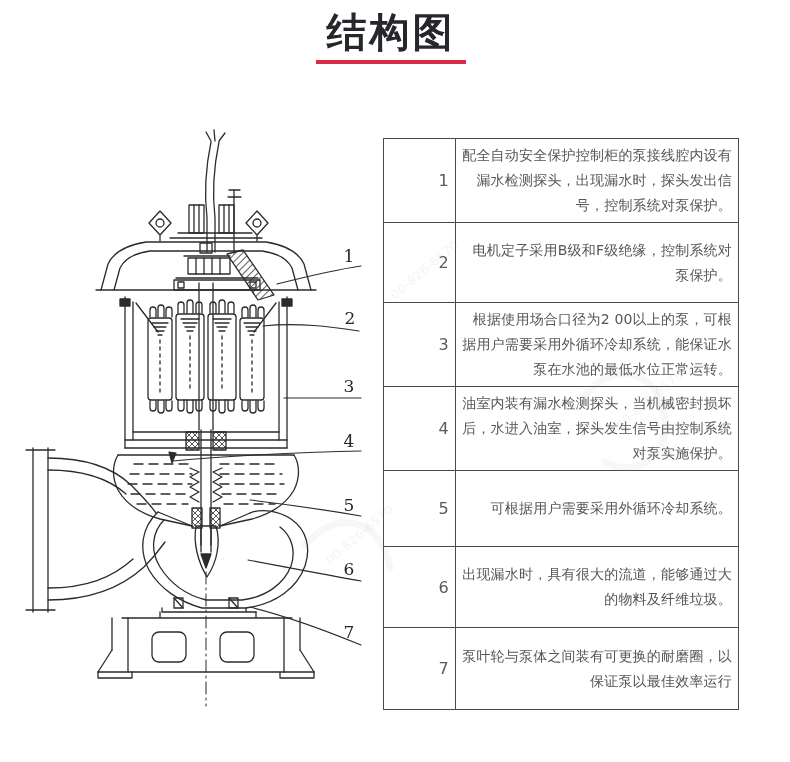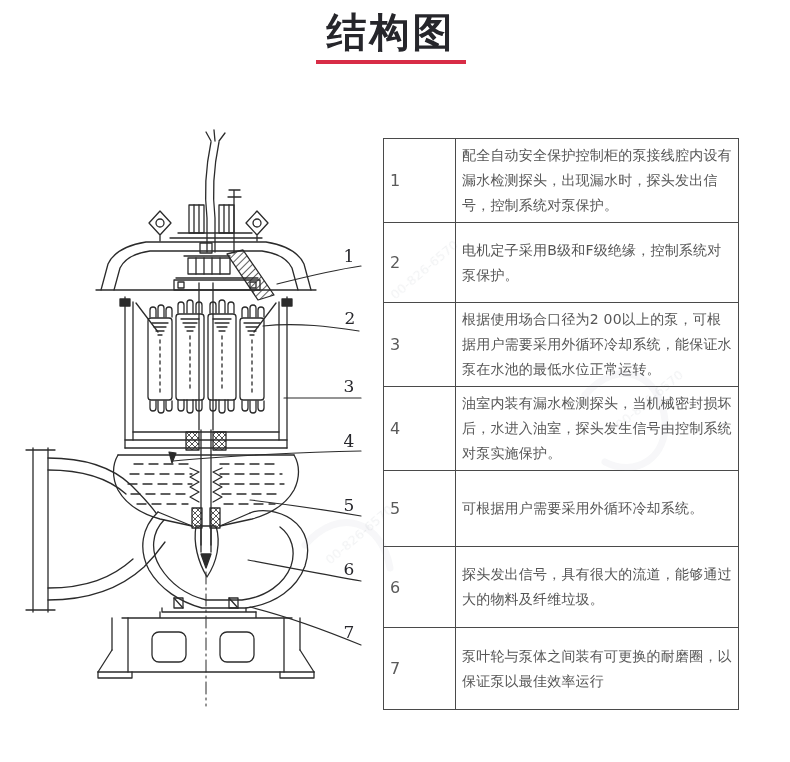--- a/index.html
+++ b/index.html
@@ -15,21 +15,21 @@
   }
   .title-underline{width:150px;height:4px;margin:4px auto 0;background:#d82c46;}
   .diagram-svg{position:absolute;left:0;top:125px;width:375px;height:590px;}
   .parts-table{
     position:absolute;left:383px;top:138px;width:356px;
     border-collapse:collapse;table-layout:fixed;
   }
   .parts-table td{
     border:1px solid #4a4a4a;color:#565656;
     font-size:14px;line-height:25px;letter-spacing:.2px;
-    text-align:left;vertical-align:middle;padding:4px 6px;
+    text-align:right;vertical-align:middle;padding:4px 6px;
   }
   .parts-table td.num{font-size:16px;color:#5a5a5a;}
   .parts-table tr:nth-child(1){height:80px;}
   .parts-table tr:nth-child(2){height:80px;}
   .parts-table tr:nth-child(3){height:83px;}
   .parts-table tr:nth-child(4){height:80px;}
   .parts-table tr:nth-child(5){height:76px;}
   .parts-table tr:nth-child(6){height:81px;}
   .parts-table tr:nth-child(7){height:82px;}
   .wm-overlay{position:absolute;left:0;top:0;width:790px;height:762px;pointer-events:none;}
@@ -233,21 +233,21 @@
     <tr>
       <td class="num">4</td>
       <td>油室内装有漏水检测探头，当机械密封损坏后，水进入油室，探头发生信号由控制系统对泵实施保护。</td>
     </tr>
     <tr>
       <td class="num">5</td>
       <td>可根据用户需要采用外循环冷却系统。</td>
     </tr>
     <tr>
       <td class="num">6</td>
-      <td>探头发出信号，具有很大的流道，能够通过大的物料及纤维垃圾。</td>
+      <td>出现漏水时，具有很大的流道，能够通过大的物料及纤维垃圾。</td>
     </tr>
     <tr>
       <td class="num">7</td>
       <td>泵叶轮与泵体之间装有可更换的耐磨圈，以保证泵以最佳效率运行</td>
     </tr>
   </tbody>
 </table>
 
 <svg class="wm-overlay" viewBox="0 0 790 762">
   <g fill="#77828f" font-size="13" opacity="0.1">

